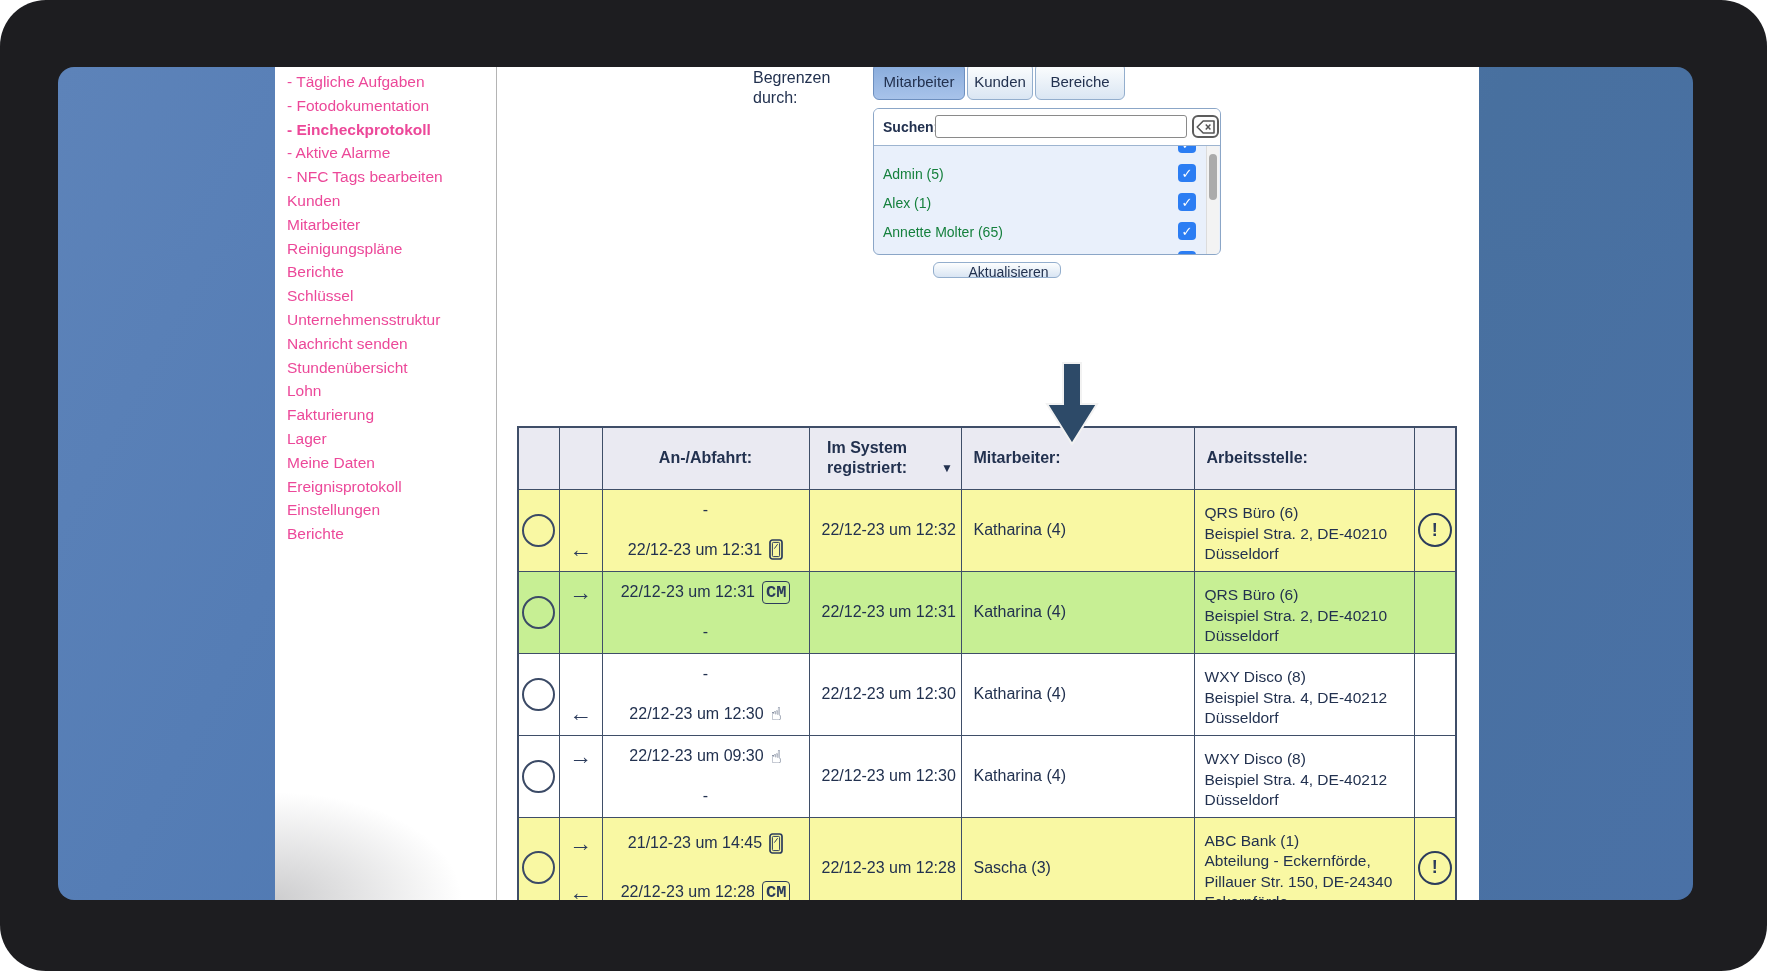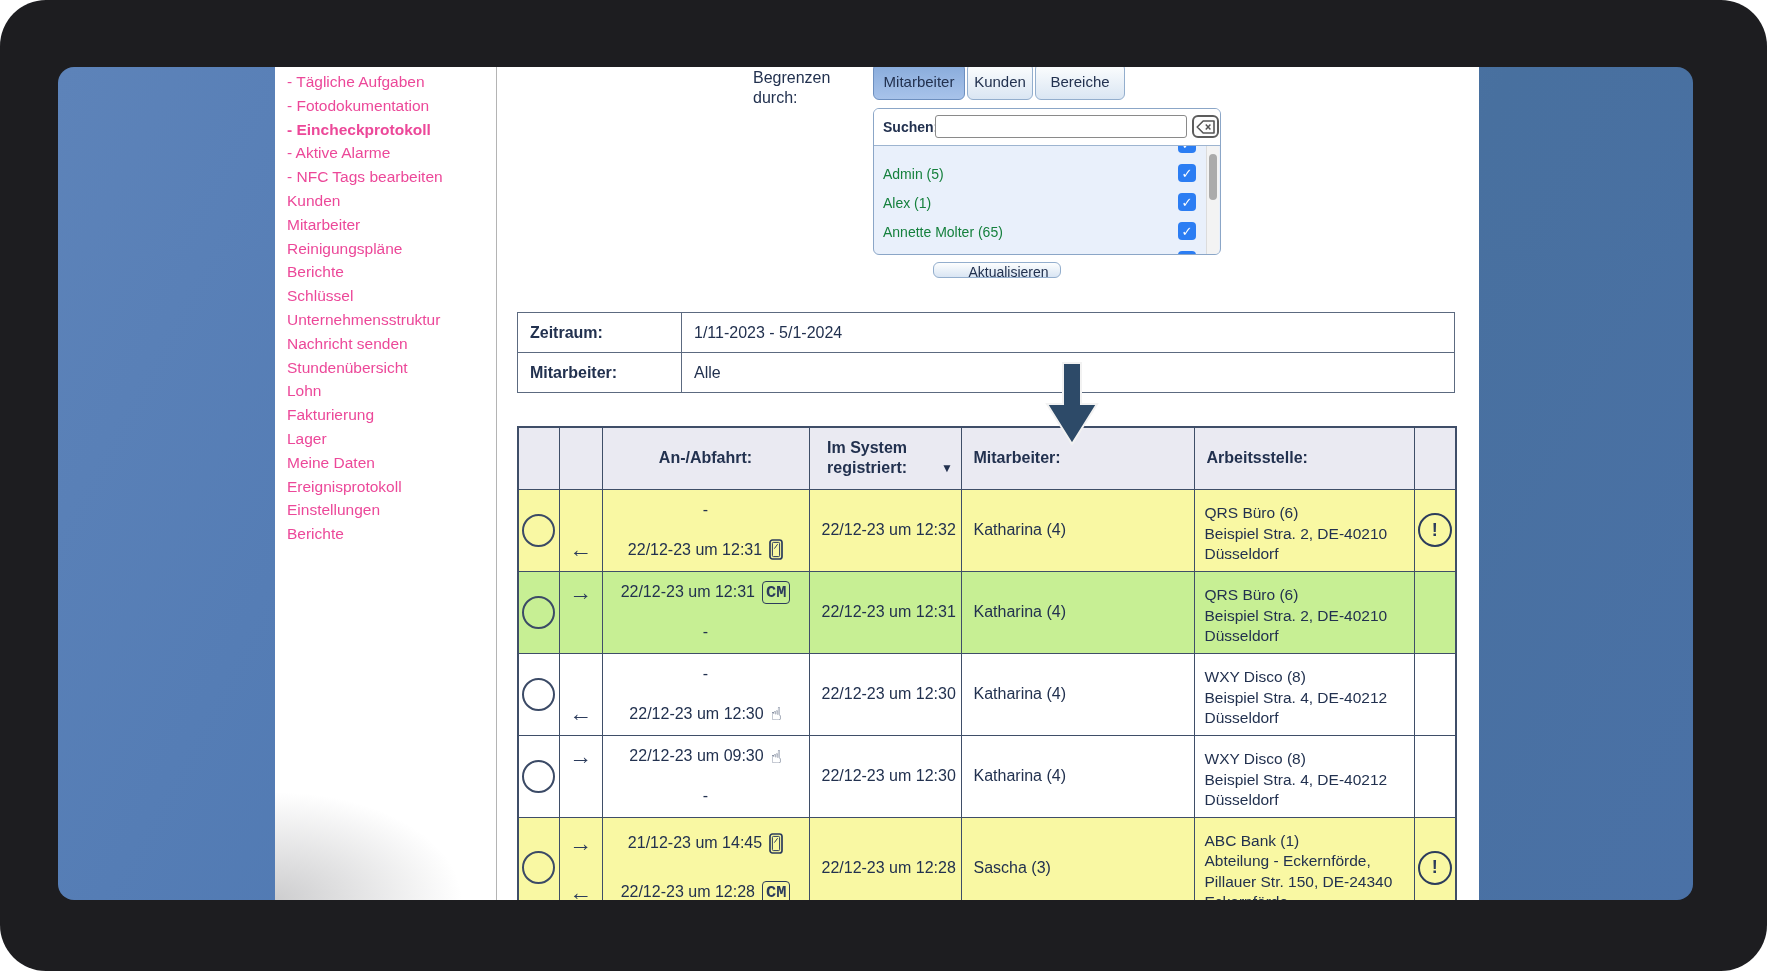--- a/index.html
+++ b/index.html
@@ -160,32 +160,20 @@
               <span class="cbx">✓</span>
             </div>
             <div class="vscroll">
               <div class="vthumb"></div>
             </div>
           </div>
         </div>
 
         <button class="update-btn">Aktualisieren</button>
 
-        <table class="summary">
-          <tbody>
-              <tr>
-            <td class="lbl">Zeitraum:</td>
-            <td>1/11-2023 - 5/1-2024</td>
-          </tr>
-          <tr>
-            <td class="lbl">Mitarbeiter:</td>
-            <td>Alle</td>
-          </tr>
-        </tbody>
-          </table>
 
         <svg class="big-arrow" width="54" height="84" viewBox="0 0 54 84">
           <polygon points="18,1 36,1 36,42 52,42 27,82 2,42 18,42" fill="#2d4a68" stroke="#f2f2f2" stroke-width="2"></polygon>
         </svg>
 
         <table class="grid">
           <colgroup>
             <col style="width:41px">
               <col style="width:43px">
               <col style="width:207px">

